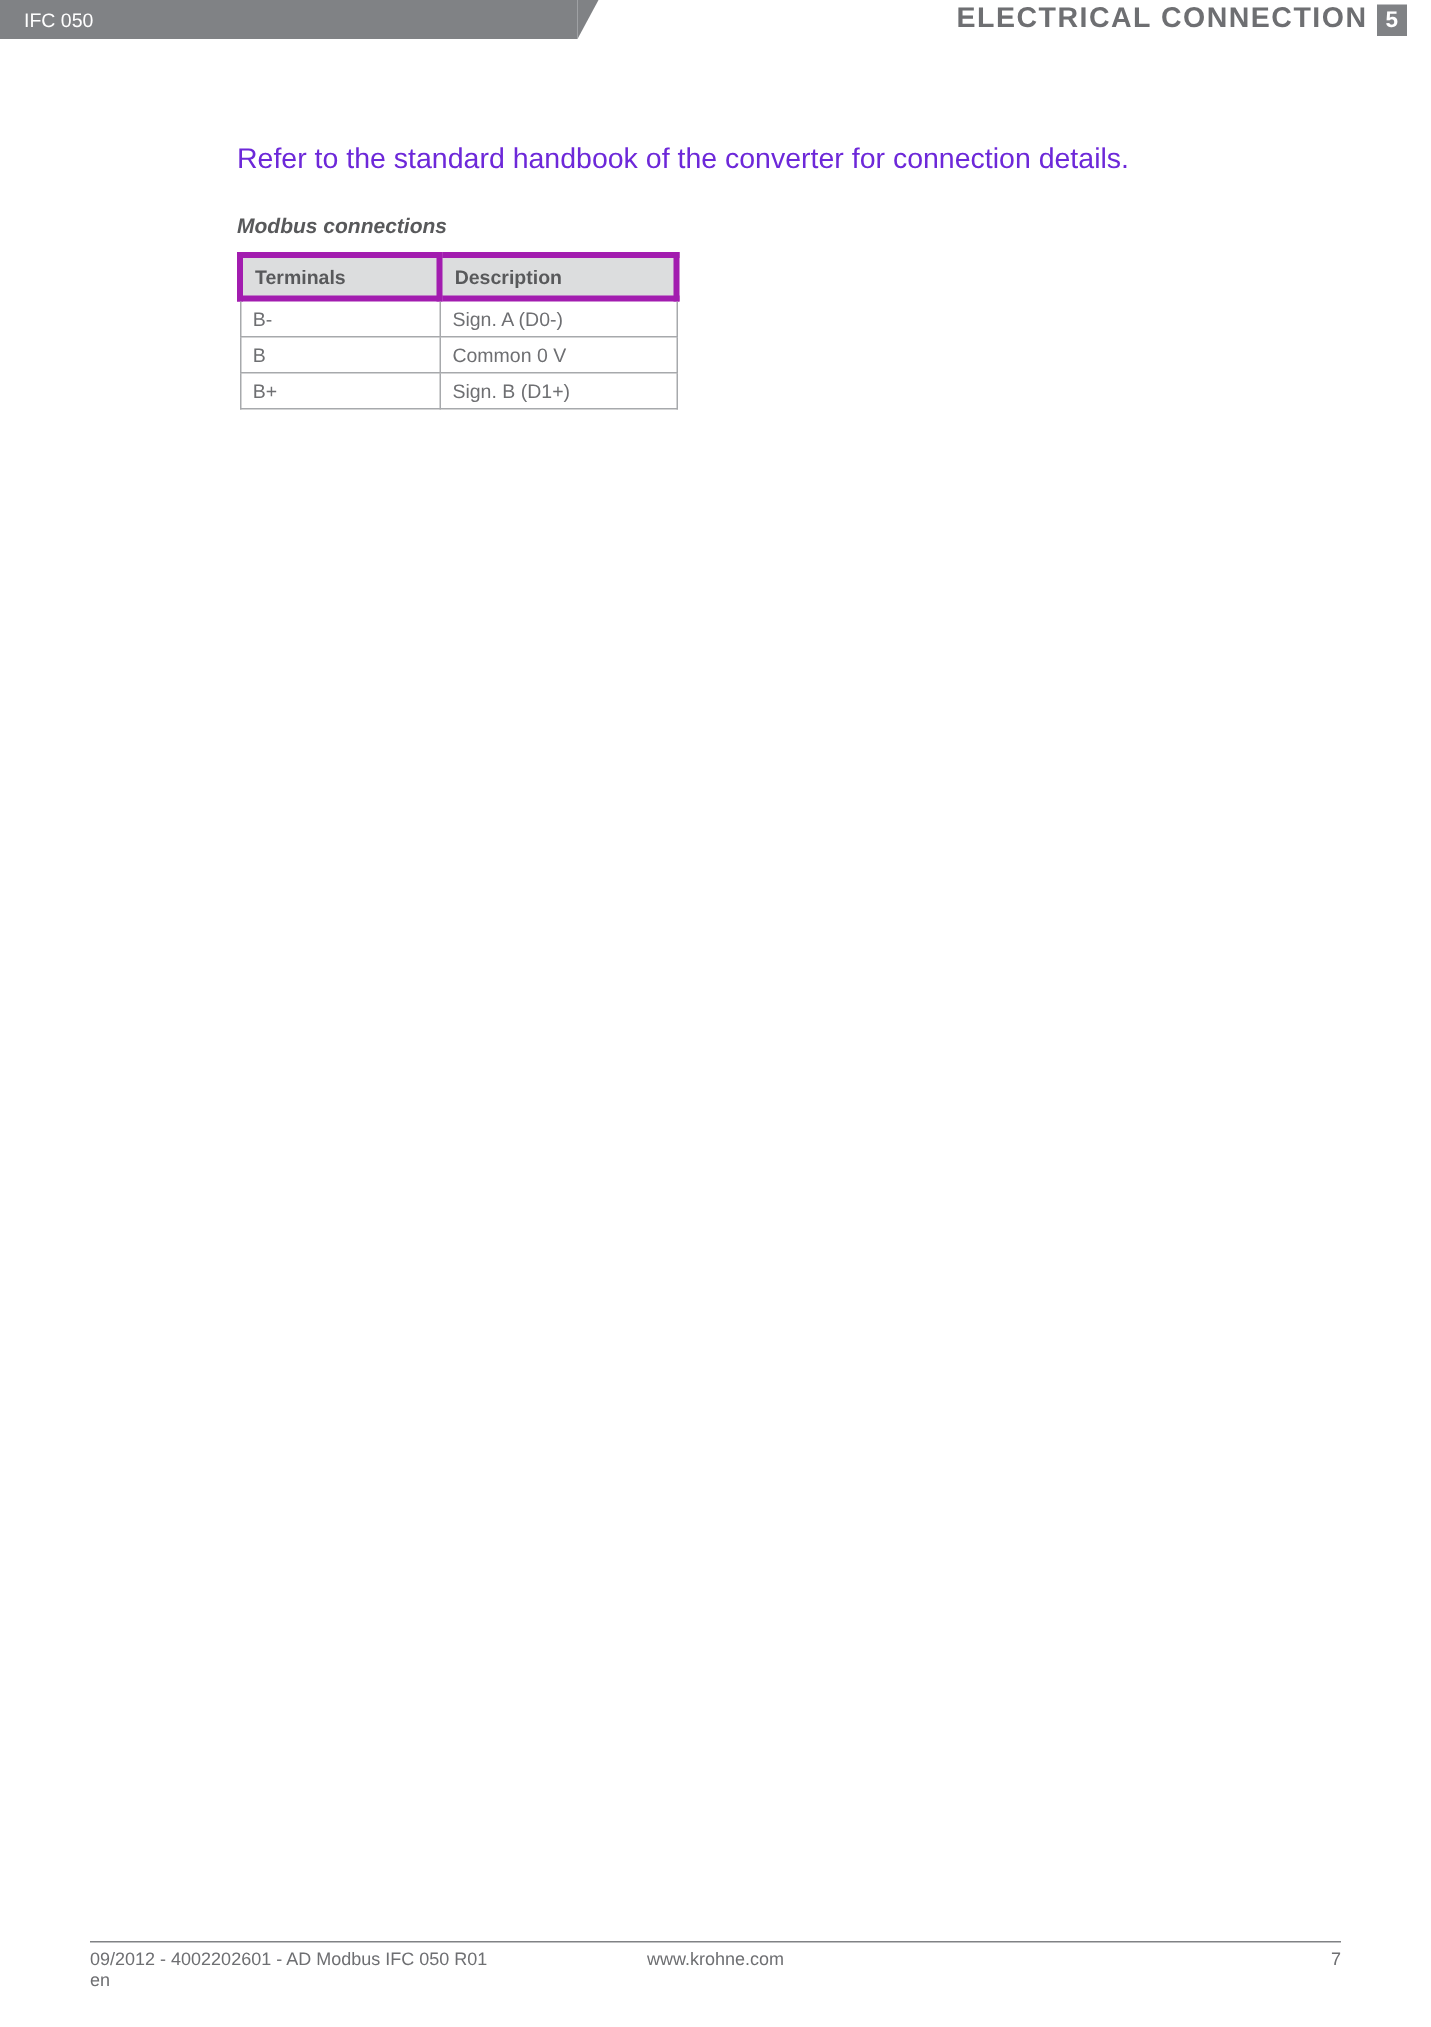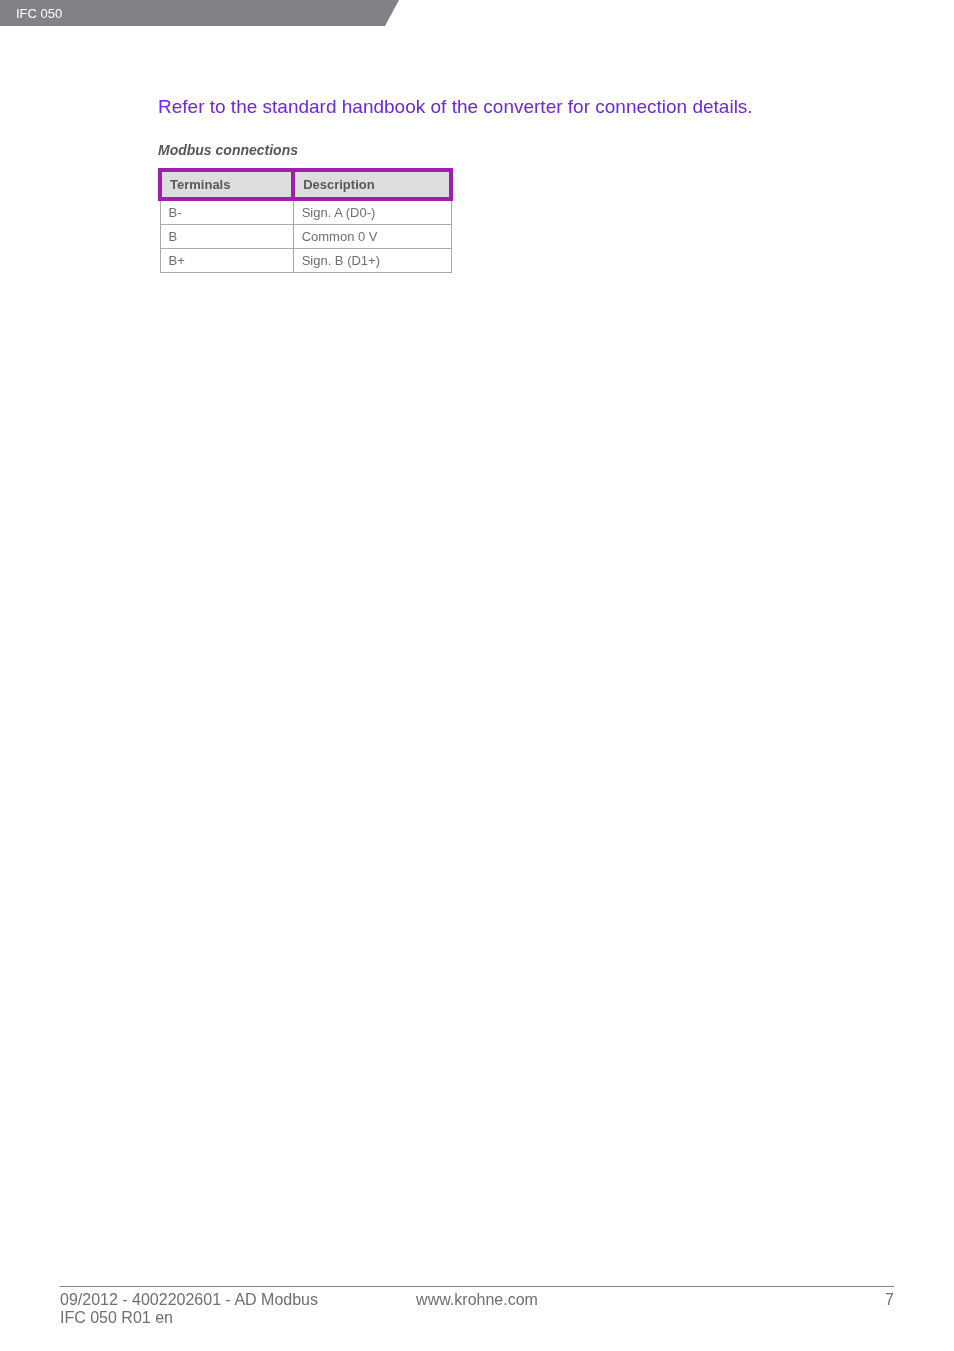--- a/index.html
+++ b/index.html
@@ -99,40 +99,44 @@
       padding: 0 60px;
     }
     .footer-line {
       border-top: 1px solid #808285;
       margin-bottom: 4px;
     }
     .footer-row {
       display: flex;
       justify-content: space-between;
       color: #6e6f72;
-      font-size: 16px;
+      font-size: 12px;
     }
     .footer-left {
       flex: 1;
     }
     .footer-center {
       flex: 1;
       text-align: center;
     }
     .footer-right {
       flex: 1;
       text-align: right;
     }
   </style>
 </head>
 <body>
 
 <div class="header-bar">
   <div class="header-left">IFC 050</div>
   <div class="header-diagonal"></div>
+  <div class="header-right">
+    <span class="header-title">ELECTRICAL CONNECTION</span>
+    <span class="header-number-box">5</span>
+  </div>
 </div>
 
 <div class="content">
   <p class="intro-text">Refer to the standard handbook of the converter for connection details.</p>
   <p class="section-title">Modbus connections</p>
   <table>
     <thead>
       <tr>
         <th>Terminals</th>
         <th>Description</th>

